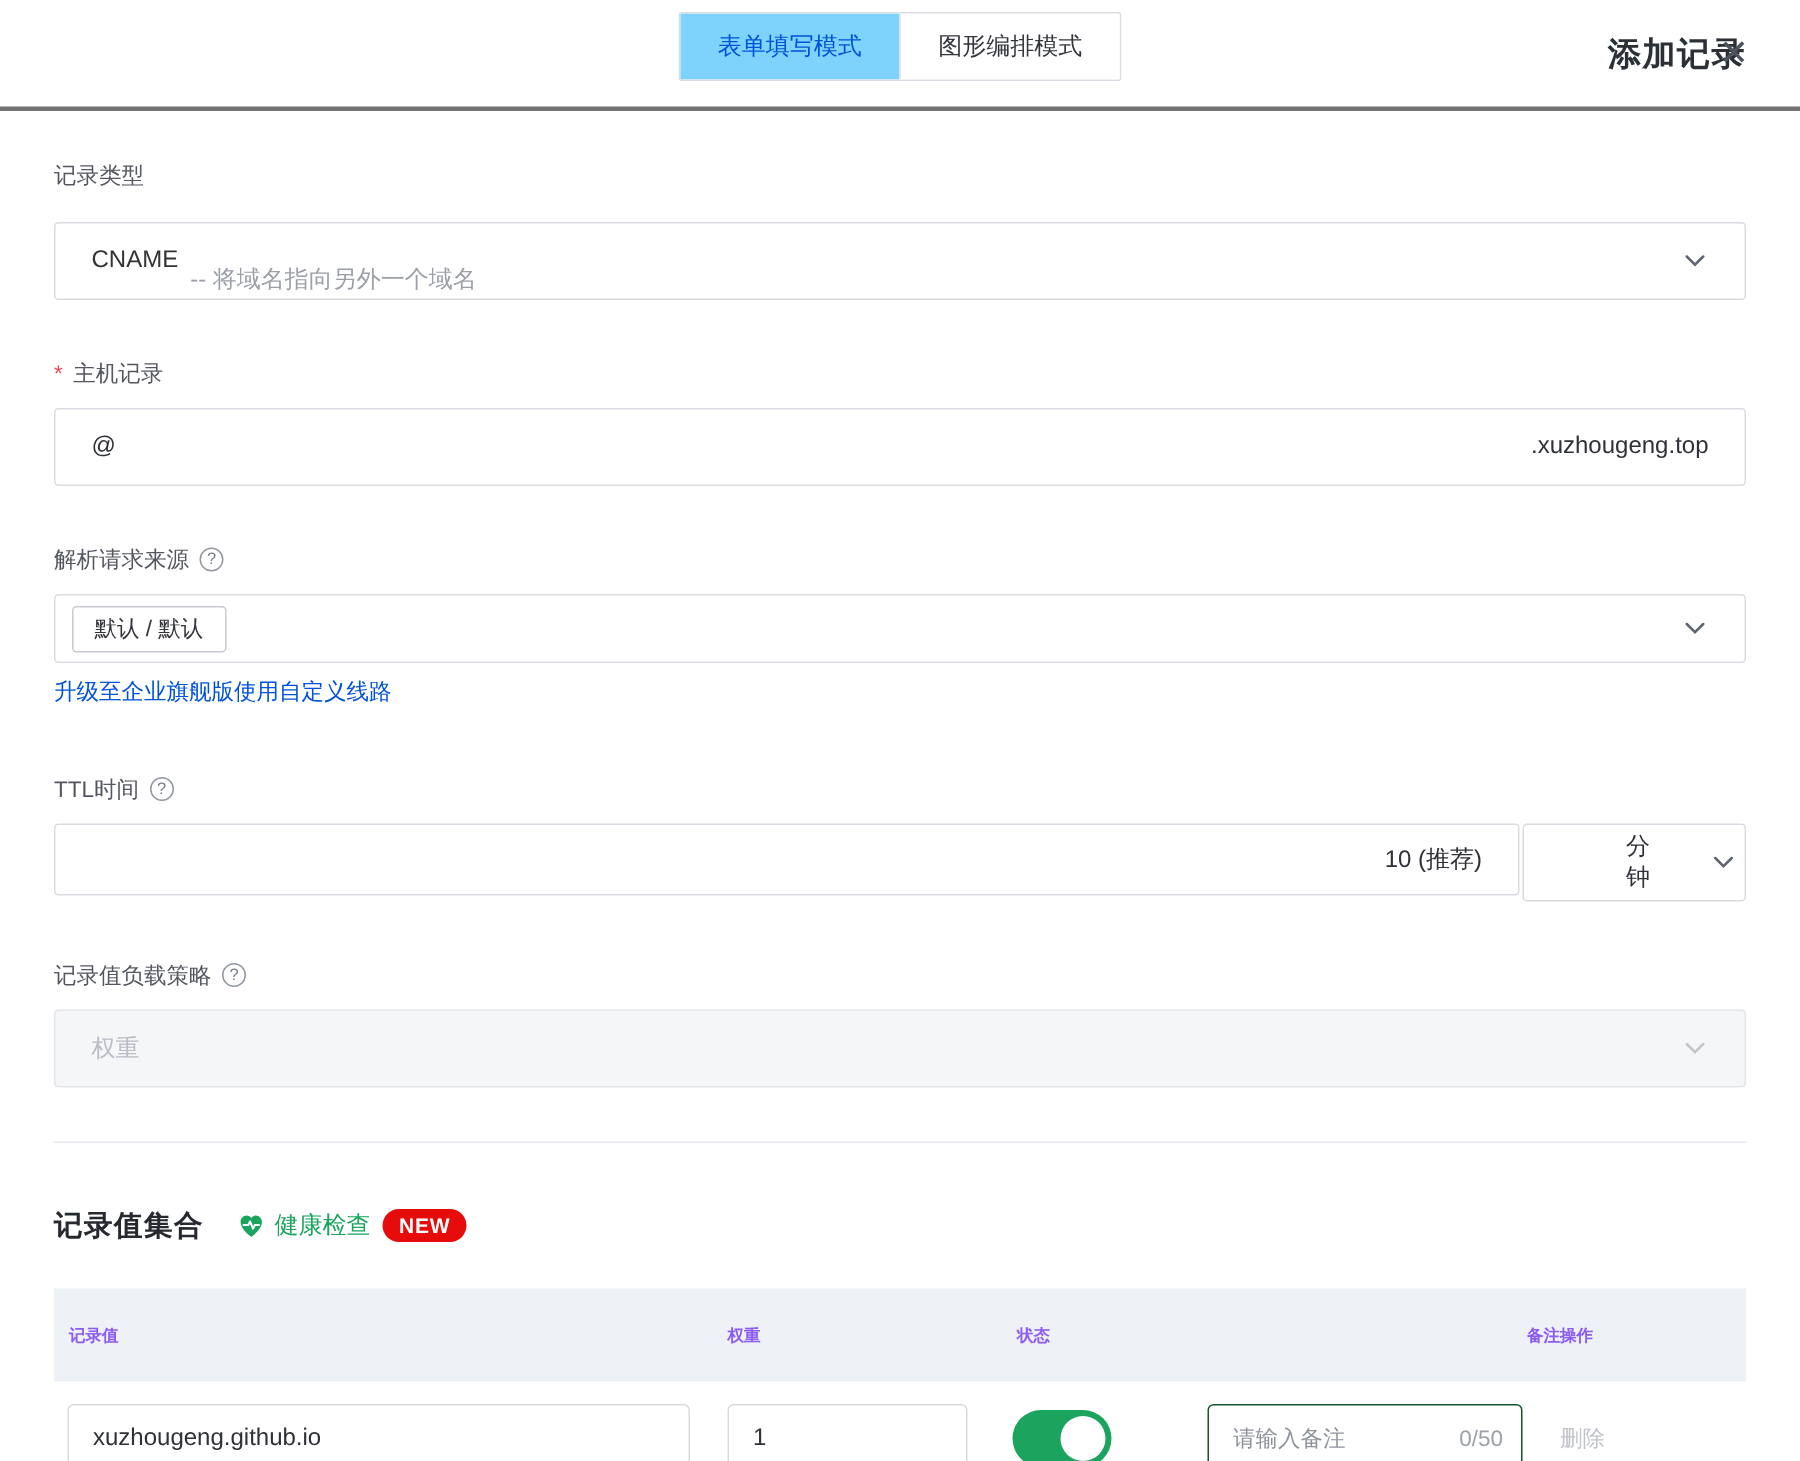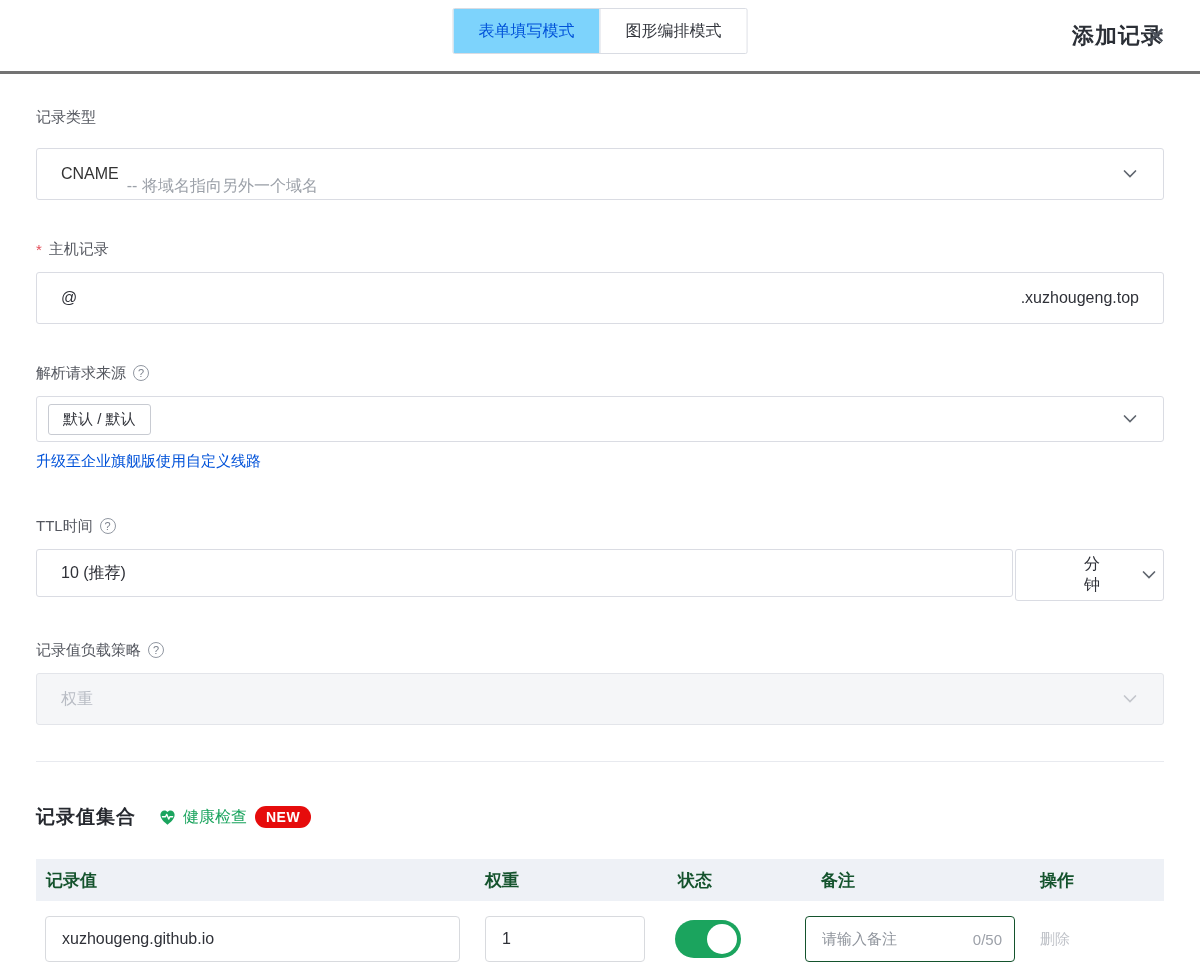--- a/index.html
+++ b/index.html
@@ -62,40 +62,40 @@
   .line-select { padding-left: 11px; height: 46px; }
   .line-tag {
     border: 1px solid #c8cbd2; border-radius: 3px; padding: 5px 14px;
     font-size: 15px; color: #33353c; background: #fff;
   }
   .upgrade-link {
     margin-top: 10px; font-size: 15px; color: #0052d9; cursor: pointer;
     display: inline-block;
   }
   .ttl-row { display: flex; gap: 2px; margin-top: 13px; }
-  .ttl-input { flex: 1; }
+  .ttl-input { flex: 1; text-align: right; }
   .unit-select { width: 149px; flex: none; padding: 0 20px 0 28px; cursor: pointer; }
   .unit-select span { font-size: 16px; color: #2f3138; margin-left: 40px; }
   .ctl.disabled { background: #f5f6f8; border-color: #e3e5ea; color: #b8bcc4; cursor: not-allowed; }
   .hr-divider { margin-top: 36px; height: 1px; background: #e8eaef; }
   
   .section-head { margin-top: 42px; display: flex; align-items: center; }
   .section-title { font-size: 19px; font-weight: 600; color: #26292f; letter-spacing: 1px; }
   .health-check { display: flex; align-items: center; gap: 6px; margin-left: 22px; cursor: pointer; }
   .health-label { color: #1ba45e; font-size: 16px; }
   .new-badge {
     margin-left: 8px; background: #e60c0c; color: #fff; font-weight: 700;
     font-size: 14px; padding: 3px 11px; border-radius: 12px; letter-spacing: .5px;
   }
   .rv-table { margin-top: 29px; }
   .rv-grid { display: grid; grid-template-columns: 449px 190px 130px 235px 1fr; align-items: center; }
-  .rv-thead { height: 42px; background: #eef1f6; font-size: 17px; font-weight: 700; color: #14532d; }
+  .rv-thead { height: 62px; background: #eef1f6; font-size: 11px; font-weight: 700; color: #8b5cf6; }
   .rv-thead .c1 { padding-left: 10px; }
   .rv-thead .c3 { padding-left: 3px; }
-  .rv-thead .c4 { padding-left: 16px; }
+  .rv-thead .c4 { padding-left: 16px; text-align: right; }
   .rv-row { padding: 15px 0 13px; border-bottom: 1px solid #e6e8ed; }
   .cell-input {
     height: 46px; border: 1px solid #d8dade; border-radius: 4px;
     padding: 0 16px; font-size: 16px; color: #2f3138; outline: none;
     font-family: inherit;
   }
   .rv-value-input { width: 415px; margin-left: 9px; }
   .rv-weight-input { width: 160px; }
   .toggle {
     width: 66px; height: 38px; border-radius: 19px; background: #1ba45e;

